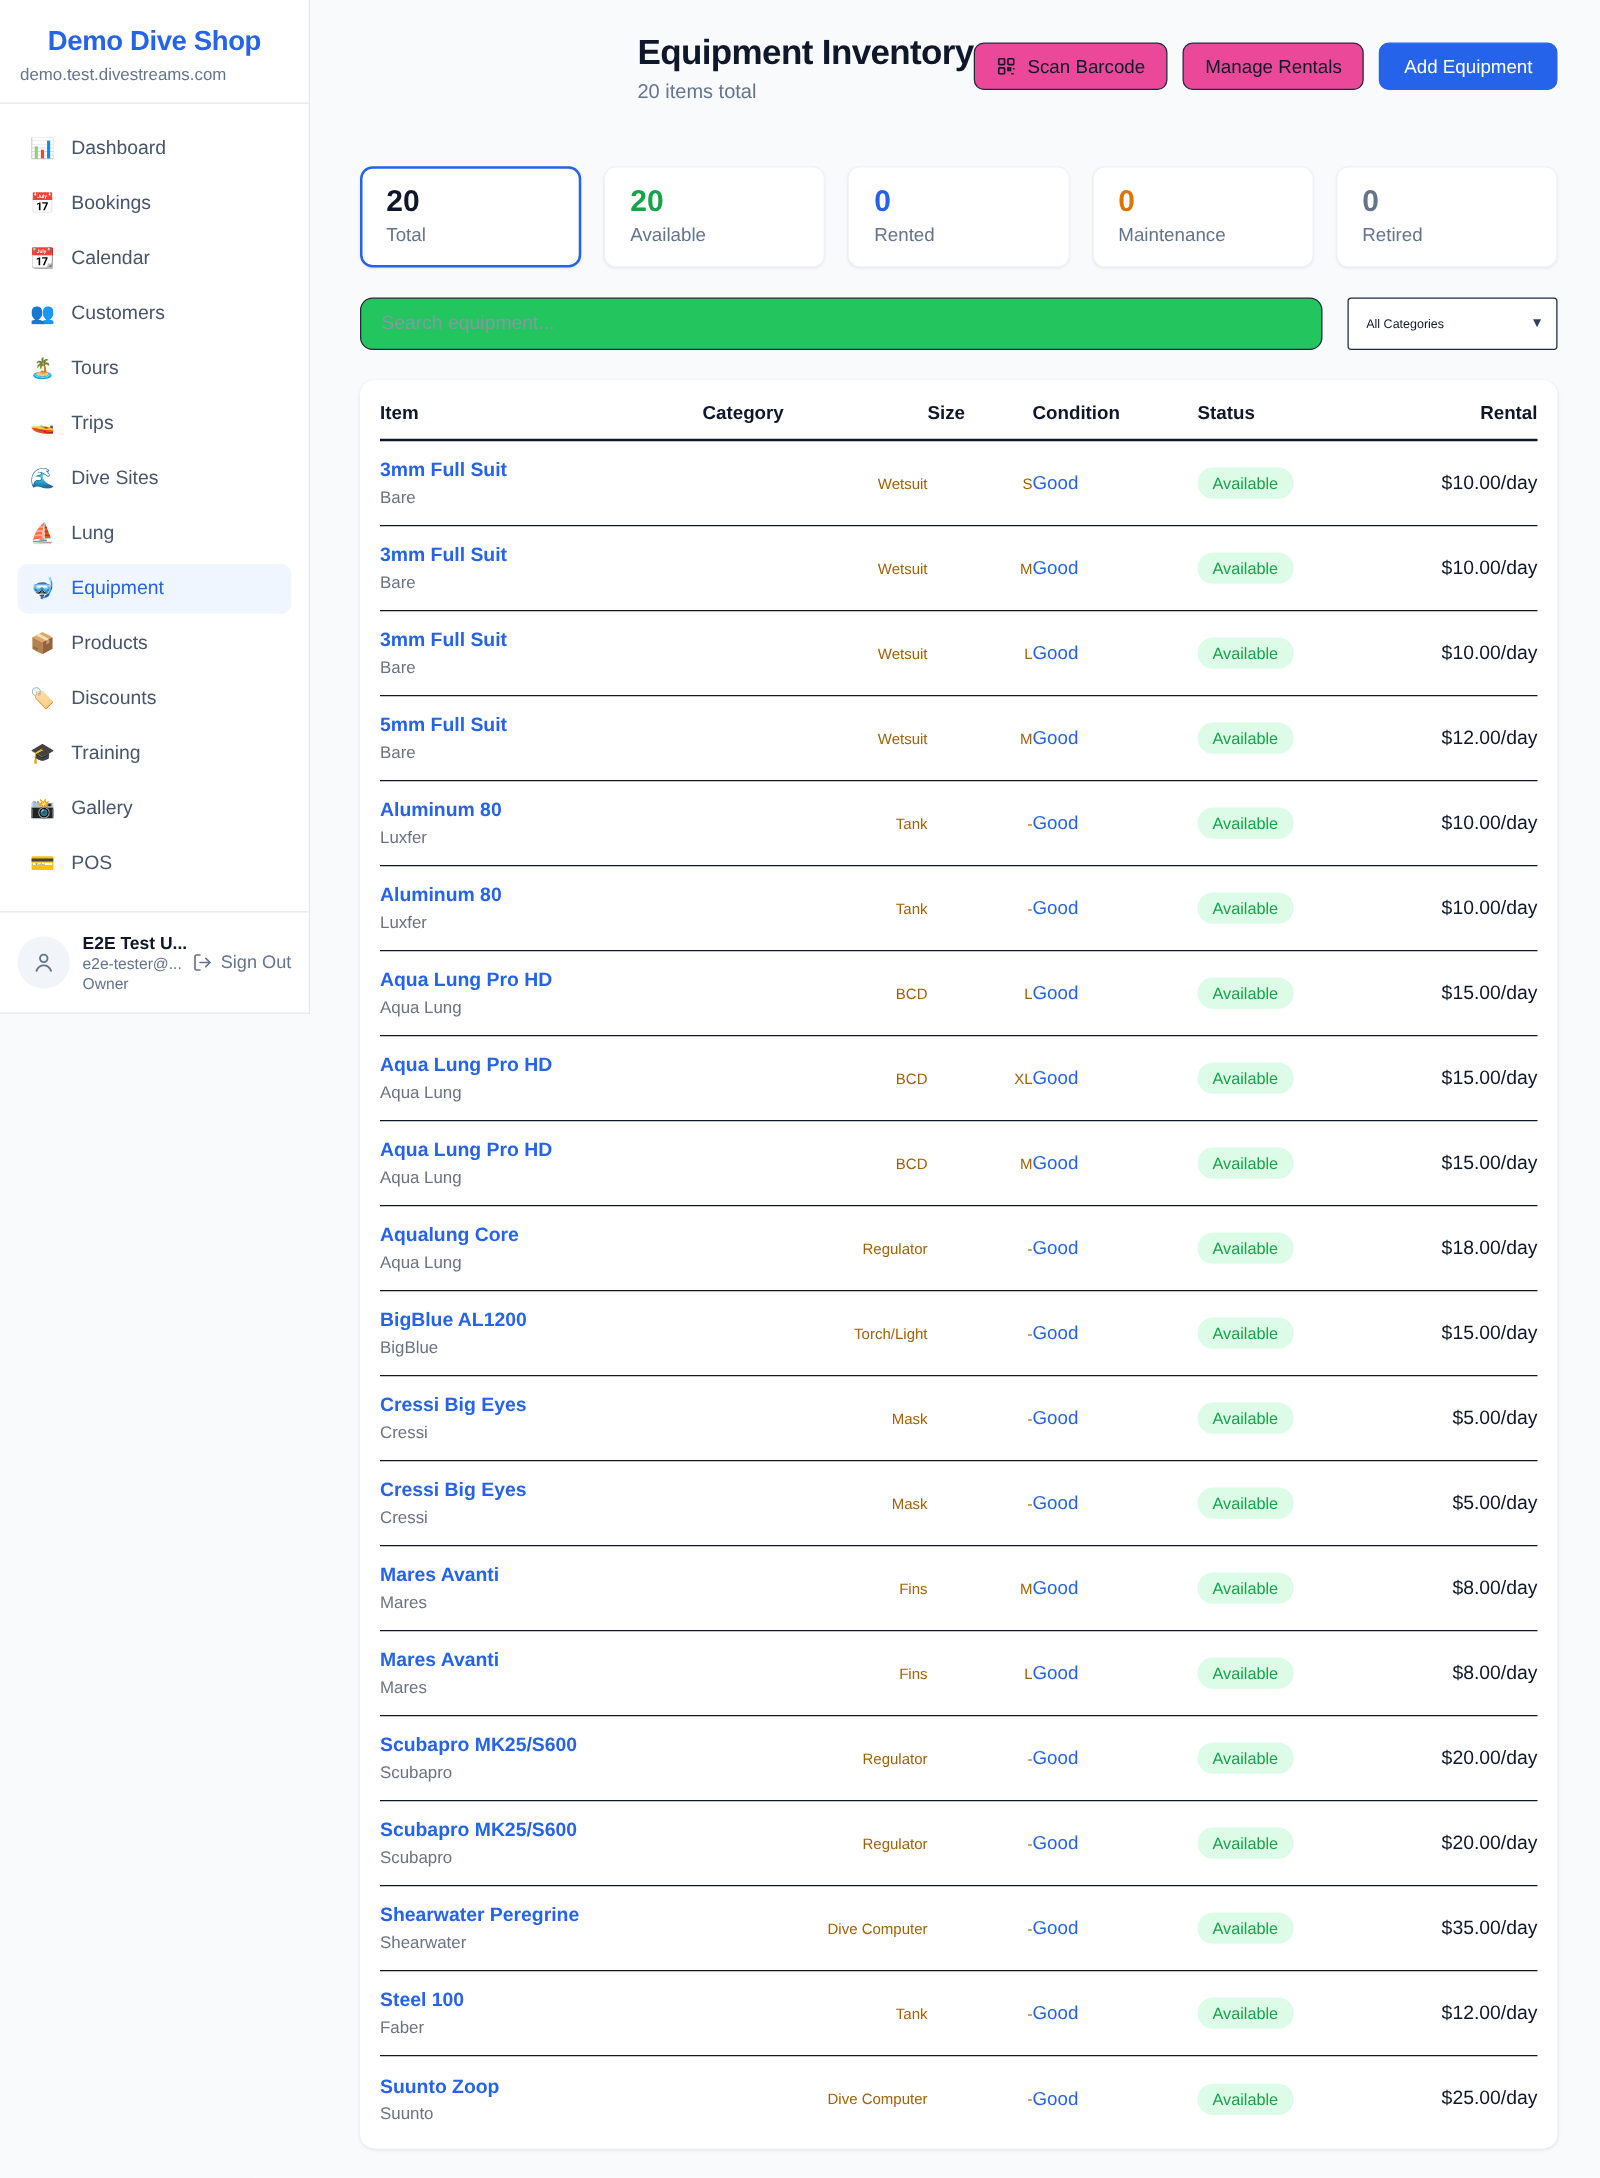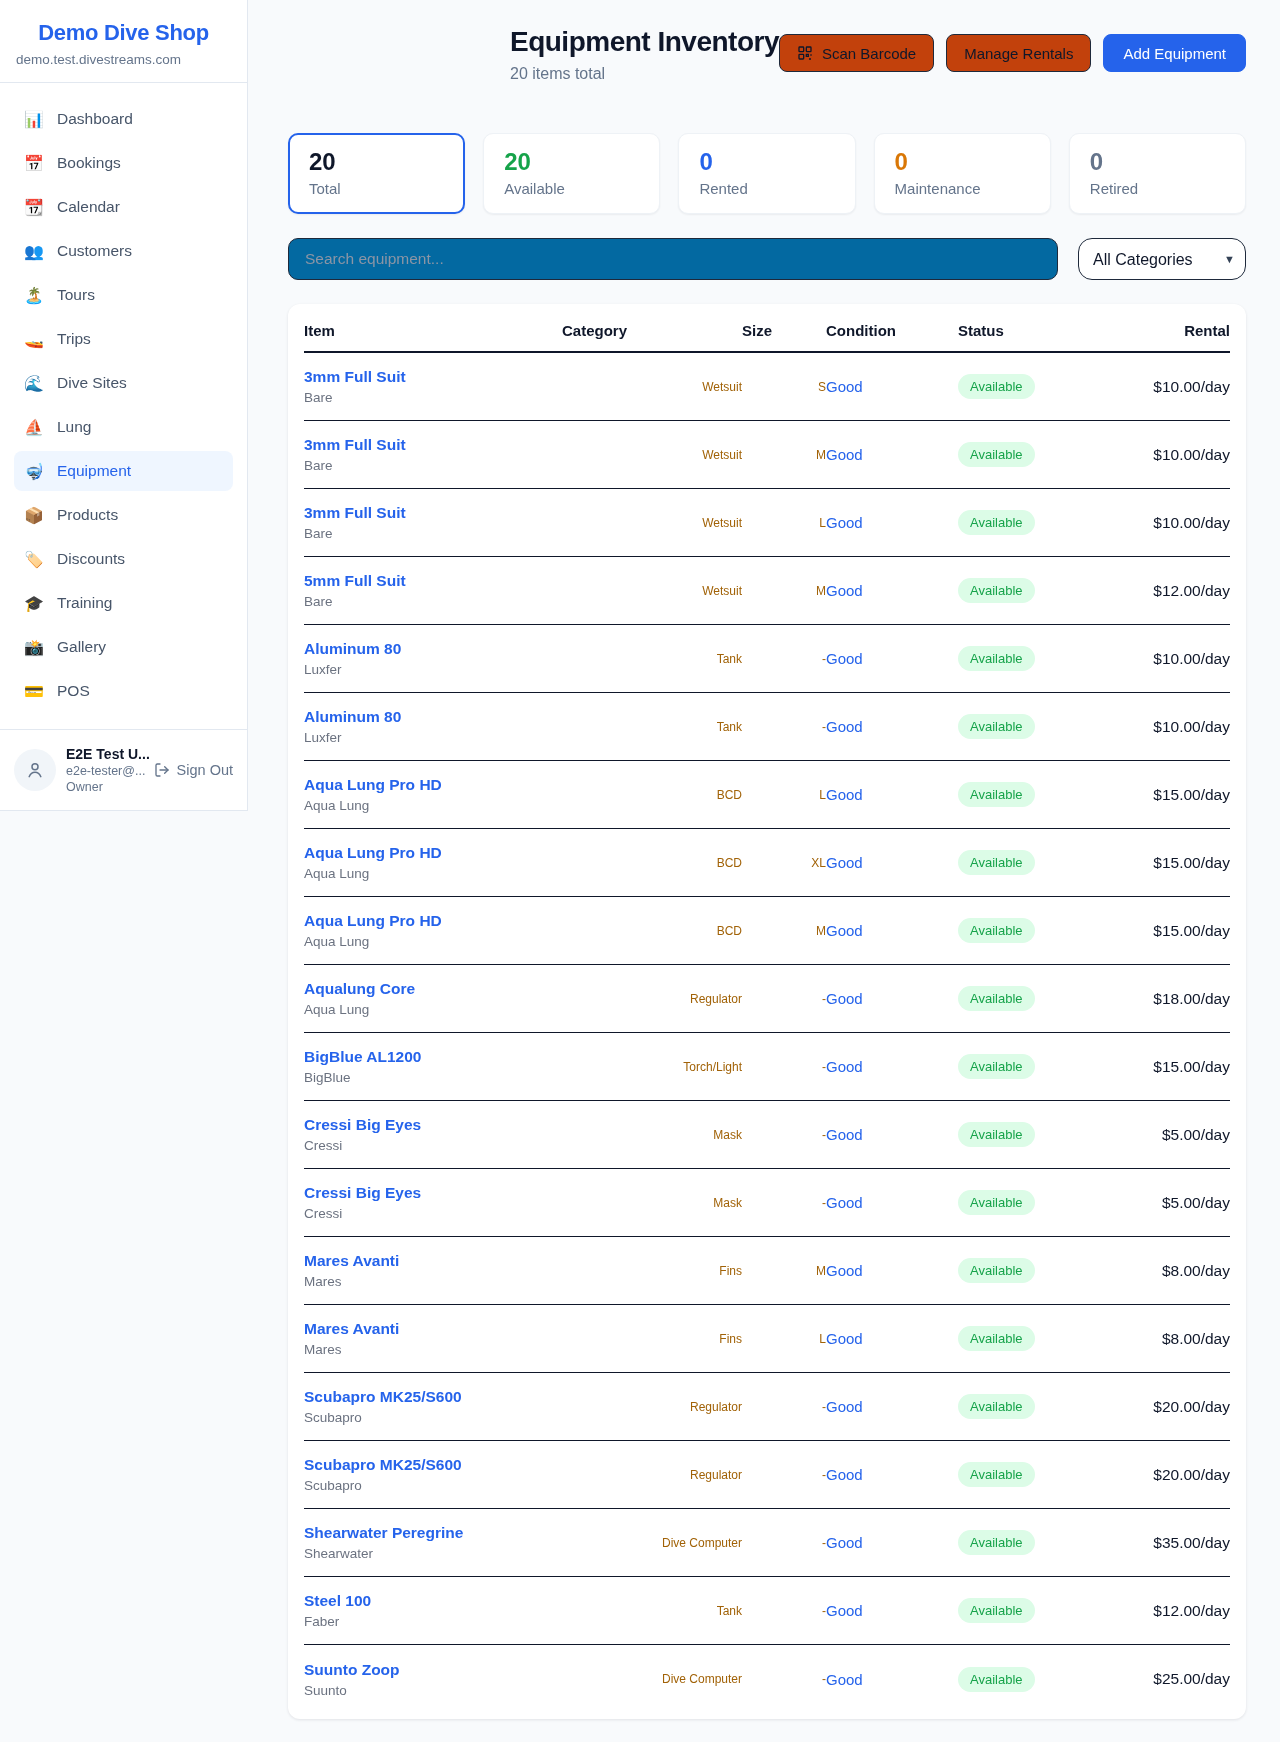--- a/index.html
+++ b/index.html
@@ -31,38 +31,38 @@
   .signout{display:flex;align-items:center;gap:7px;color:#64748b;font-size:14.5px;
     margin-left:auto;cursor:pointer;white-space:nowrap;}
 
   
   .main{flex:1;min-width:0;box-sizing:border-box;padding:26px 34px 0 40px;}
   .page-header{display:flex;justify-content:flex-end;align-items:flex-start;}
   .page-title{font-size:28px;font-weight:bold;letter-spacing:-.5px;}
   .page-subtitle{font-size:16px;color:#64748b;margin-top:7px;}
   .header-actions{display:flex;gap:12px;padding-top:8px;}
   .btn{height:38px;display:inline-flex;align-items:center;gap:9px;padding:0 17px;
-    border-radius:8px;font-size:15px;background:#c2410c;border:1px solid #1e293b;
+    border-radius:8px;font-size:15px;background:#ec4899;border:1px solid #1e293b;
     color:#0f172a;cursor:pointer;font-family:inherit;white-space:nowrap;}
   .btn-primary{background:#2563eb;border-color:#2563eb;color:#fff;font-weight:500;padding:0 19px;}
 
   .stats{display:flex;gap:18px;margin-top:26px;}
   .stat-card{flex:1;background:#fff;border:1px solid #eef2f6;border-radius:10px;
     padding:14px 20px 16px;box-shadow:0 1px 2px rgba(15,23,42,.06);cursor:pointer;box-sizing:border-box;margin-top:24px;}
   .stat-card.active{border:2px solid #2563eb;padding:13px 19px 15px;}
   .stat-value{font-size:24px;font-weight:bold;}
   .stat-label{font-size:15px;color:#64748b;margin-top:4px;}
 
   .filters{display:flex;gap:20px;margin-top:24px;}
   .search{flex:1;height:42px;border:1px solid #1e293b;border-radius:10px;padding:0 16px;
-    font-size:15.5px;background:#0369a1;box-sizing:border-box;color:#0f172a;font-family:inherit;outline:none;}
+    font-size:15.5px;background:#22c55e;box-sizing:border-box;color:#0f172a;font-family:inherit;outline:none;}
   .search::placeholder{color:#8b95a5;}
   .select-wrap{position:relative;width:168px;flex-shrink:0;}
-  .select-wrap select{width:100%;height:42px;border:1px solid #1e293b;border-radius:14px;
-    background:#fff;font-size:16px;padding:0 30px 0 14px;appearance:none;-webkit-appearance:none;
+  .select-wrap select{width:100%;height:42px;border:1px solid #1e293b;border-radius:3px;
+    background:#fff;font-size:10px;padding:0 30px 0 14px;appearance:none;-webkit-appearance:none;
     -moz-appearance:none;font-family:inherit;color:#0f172a;cursor:pointer;}
   .chev{position:absolute;right:11px;top:50%;transform:translateY(-52%);
     pointer-events:none;color:#334155;font-size:11px;}
 
   
   .table-card{background:#fff;border-radius:12px;margin:24px 0 30px;padding:4px 16px 6px;
     box-shadow:0 1px 3px rgba(15,23,42,.1);}
   .thead,.trow{display:grid;grid-template-columns:1fr 180px 84px 132px 160px 112px;align-items:center;}
   .thead{border-bottom:2px solid #0f172a;padding:14px 0 12px;font-size:15px;font-weight:bold;}
   .th-rental{text-align:right;}

